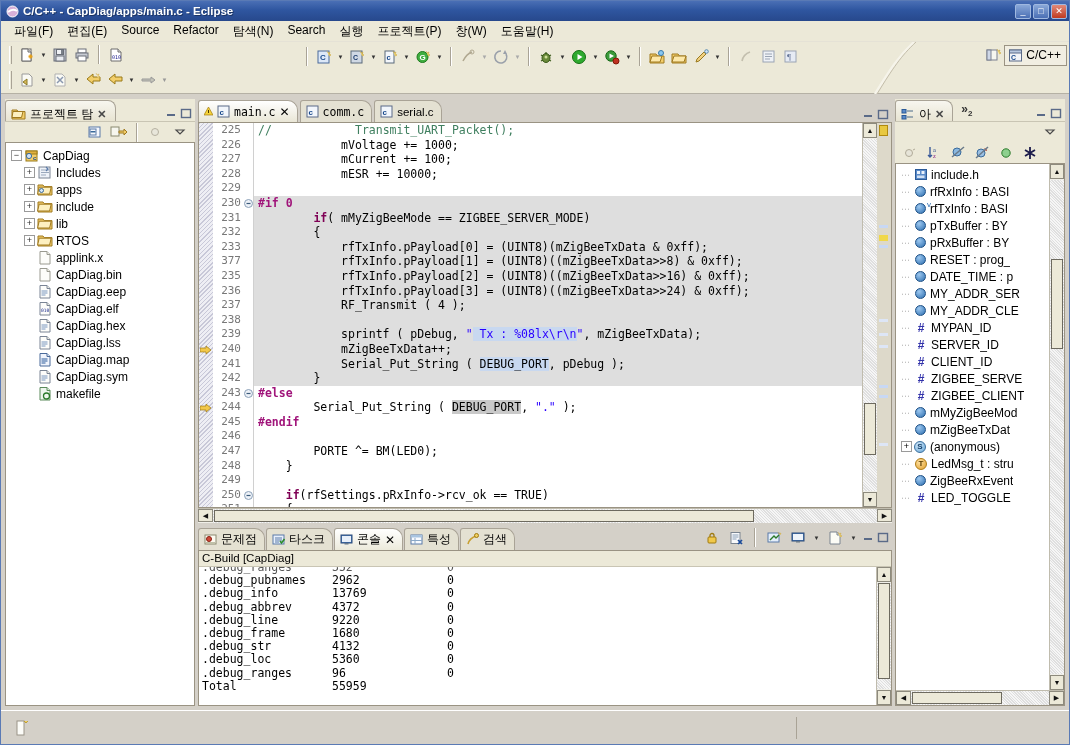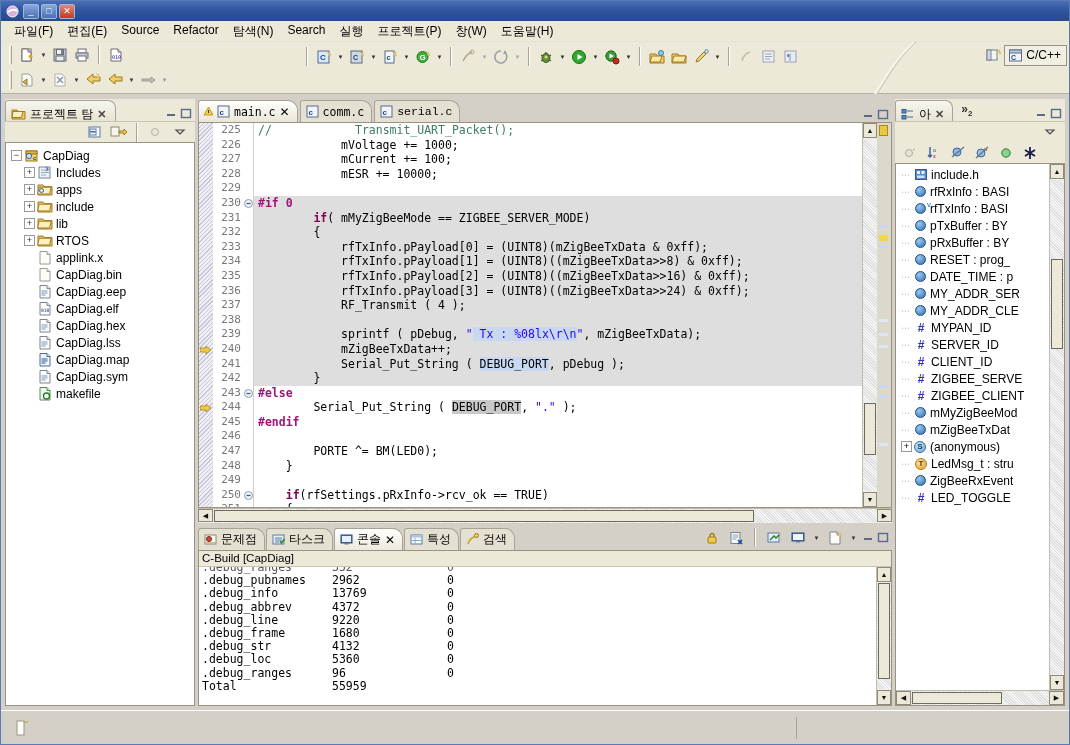--- a/index.html
+++ b/index.html
@@ -335,20 +335,21 @@
 
 <div id="app">
 
   <div class="titlebar">
     <span class="tb-icon">
       <svg width="13" height="13" viewBox="0 0 13 13">
           <circle cx="6.5" cy="6.5" r="5.5" fill="#d8b0d8" stroke="#fff" stroke-width="1"></circle>
           <path d="M2 7 Q6.5 3 11 6" stroke="#fff" stroke-width="2" fill="none"></path>
         </svg>
     </span>
+    <span class="tb-text">C/C++ - CapDiag/apps/main.c - Eclipse</span>
     <span class="winbtns">
       <span class="winbtn">_</span>
       <span class="winbtn">□</span>
       <span class="winbtn" style="background:linear-gradient(to bottom,#e08a7a,#c03a20)">✕</span>
     </span>
   </div>
 
   <div class="menubar">
     <span class="menuitem">파일(F)</span>
     <span class="menuitem">편집(E)</span>
@@ -826,21 +827,21 @@
             </span>
             <span style="font-family:'DejaVu Sans Mono',monospace;font-size:11.5px">comm.c</span>
           </div>
           <div class="etab inactive">
             <span>
               <svg class="ico" width="13" height="13" viewBox="0 0 13 13">
                   <rect x="1" y="1" width="11" height="11" fill="#f2f6fc" stroke="#5a6a88"></rect>
                   <text x="2.5" y="10" font-size="8" fill="#1a4a8c" font-weight="bold" font-family="sans-serif">c</text>
                 </svg>
             </span>
-            <span style="font-family:Liberation Mono, monospace;font-size:11.5px">serial.c</span>
+            <span style="font-family:Liberation Sans, sans-serif;font-size:11.5px">serial.c</span>
           </div>
           <div class="view-tb-right">
             <span class="minmax">
               <svg width="12" height="11" viewBox="0 0 12 11">
                   <rect x="2" y="6" width="8" height="2" fill="#5a6a88"></rect>
                 </svg>
             </span>
             <span class="minmax">
               <svg width="12" height="11" viewBox="0 0 12 11">
                   <rect x="1.5" y="1.5" width="9" height="8" fill="none" stroke="#5a6a88" stroke-width="1.4"></rect>
@@ -886,21 +887,21 @@
           <div class="linenum-col" id="line-numbers">
               <div class="cl">225</div>
               <div class="cl">226</div>
               <div class="cl">227</div>
               <div class="cl">228</div>
               <div class="cl">229</div>
               <div class="cl">230</div>
               <div class="cl">231</div>
               <div class="cl">232</div>
               <div class="cl">233</div>
-              <div class="cl">234</div>
+              <div class="cl">377</div>
               <div class="cl">235</div>
               <div class="cl">236</div>
               <div class="cl">237</div>
               <div class="cl">238</div>
               <div class="cl">239</div>
               <div class="cl">240</div>
               <div class="cl">241</div>
               <div class="cl">242</div>
               <div class="cl">243</div>
               <div class="cl">244</div>

